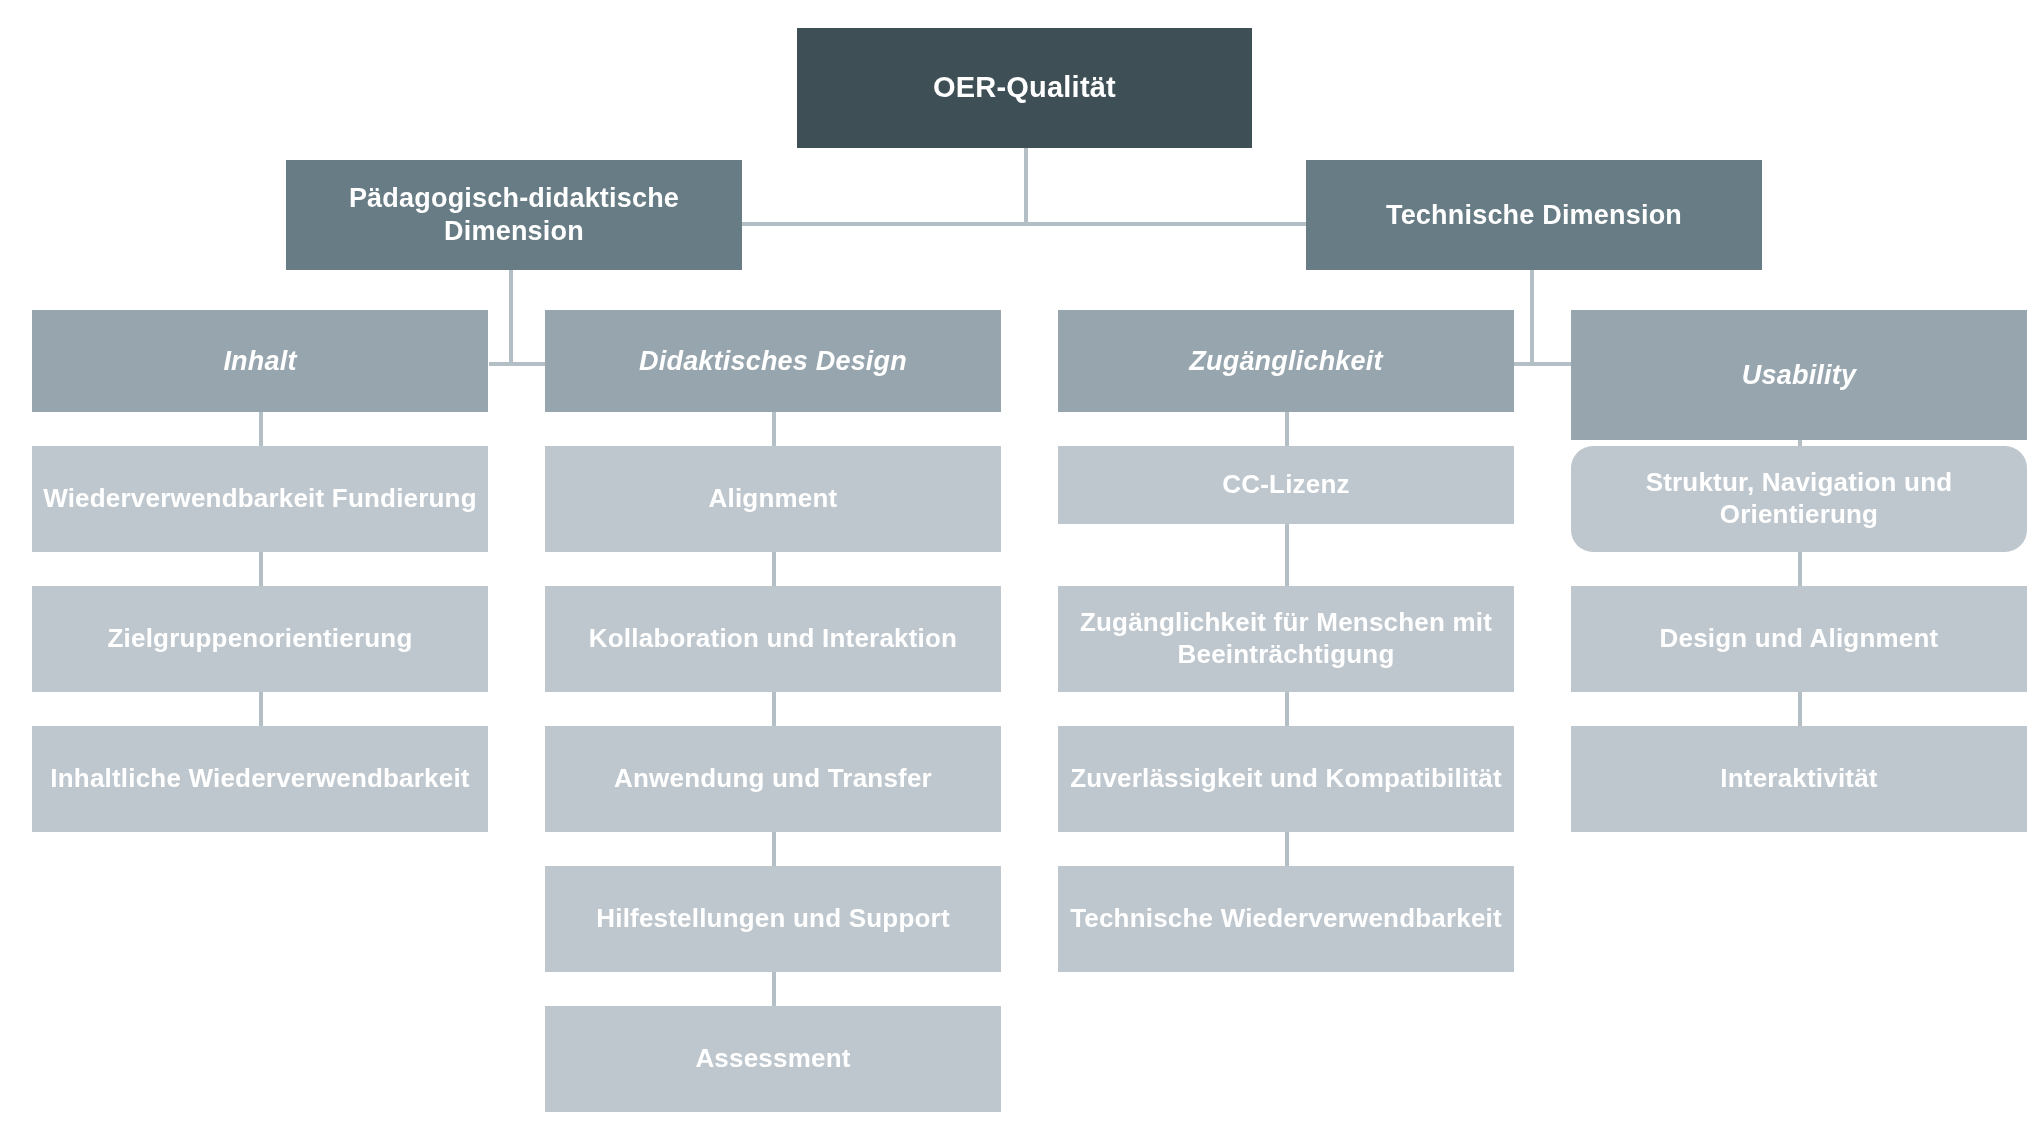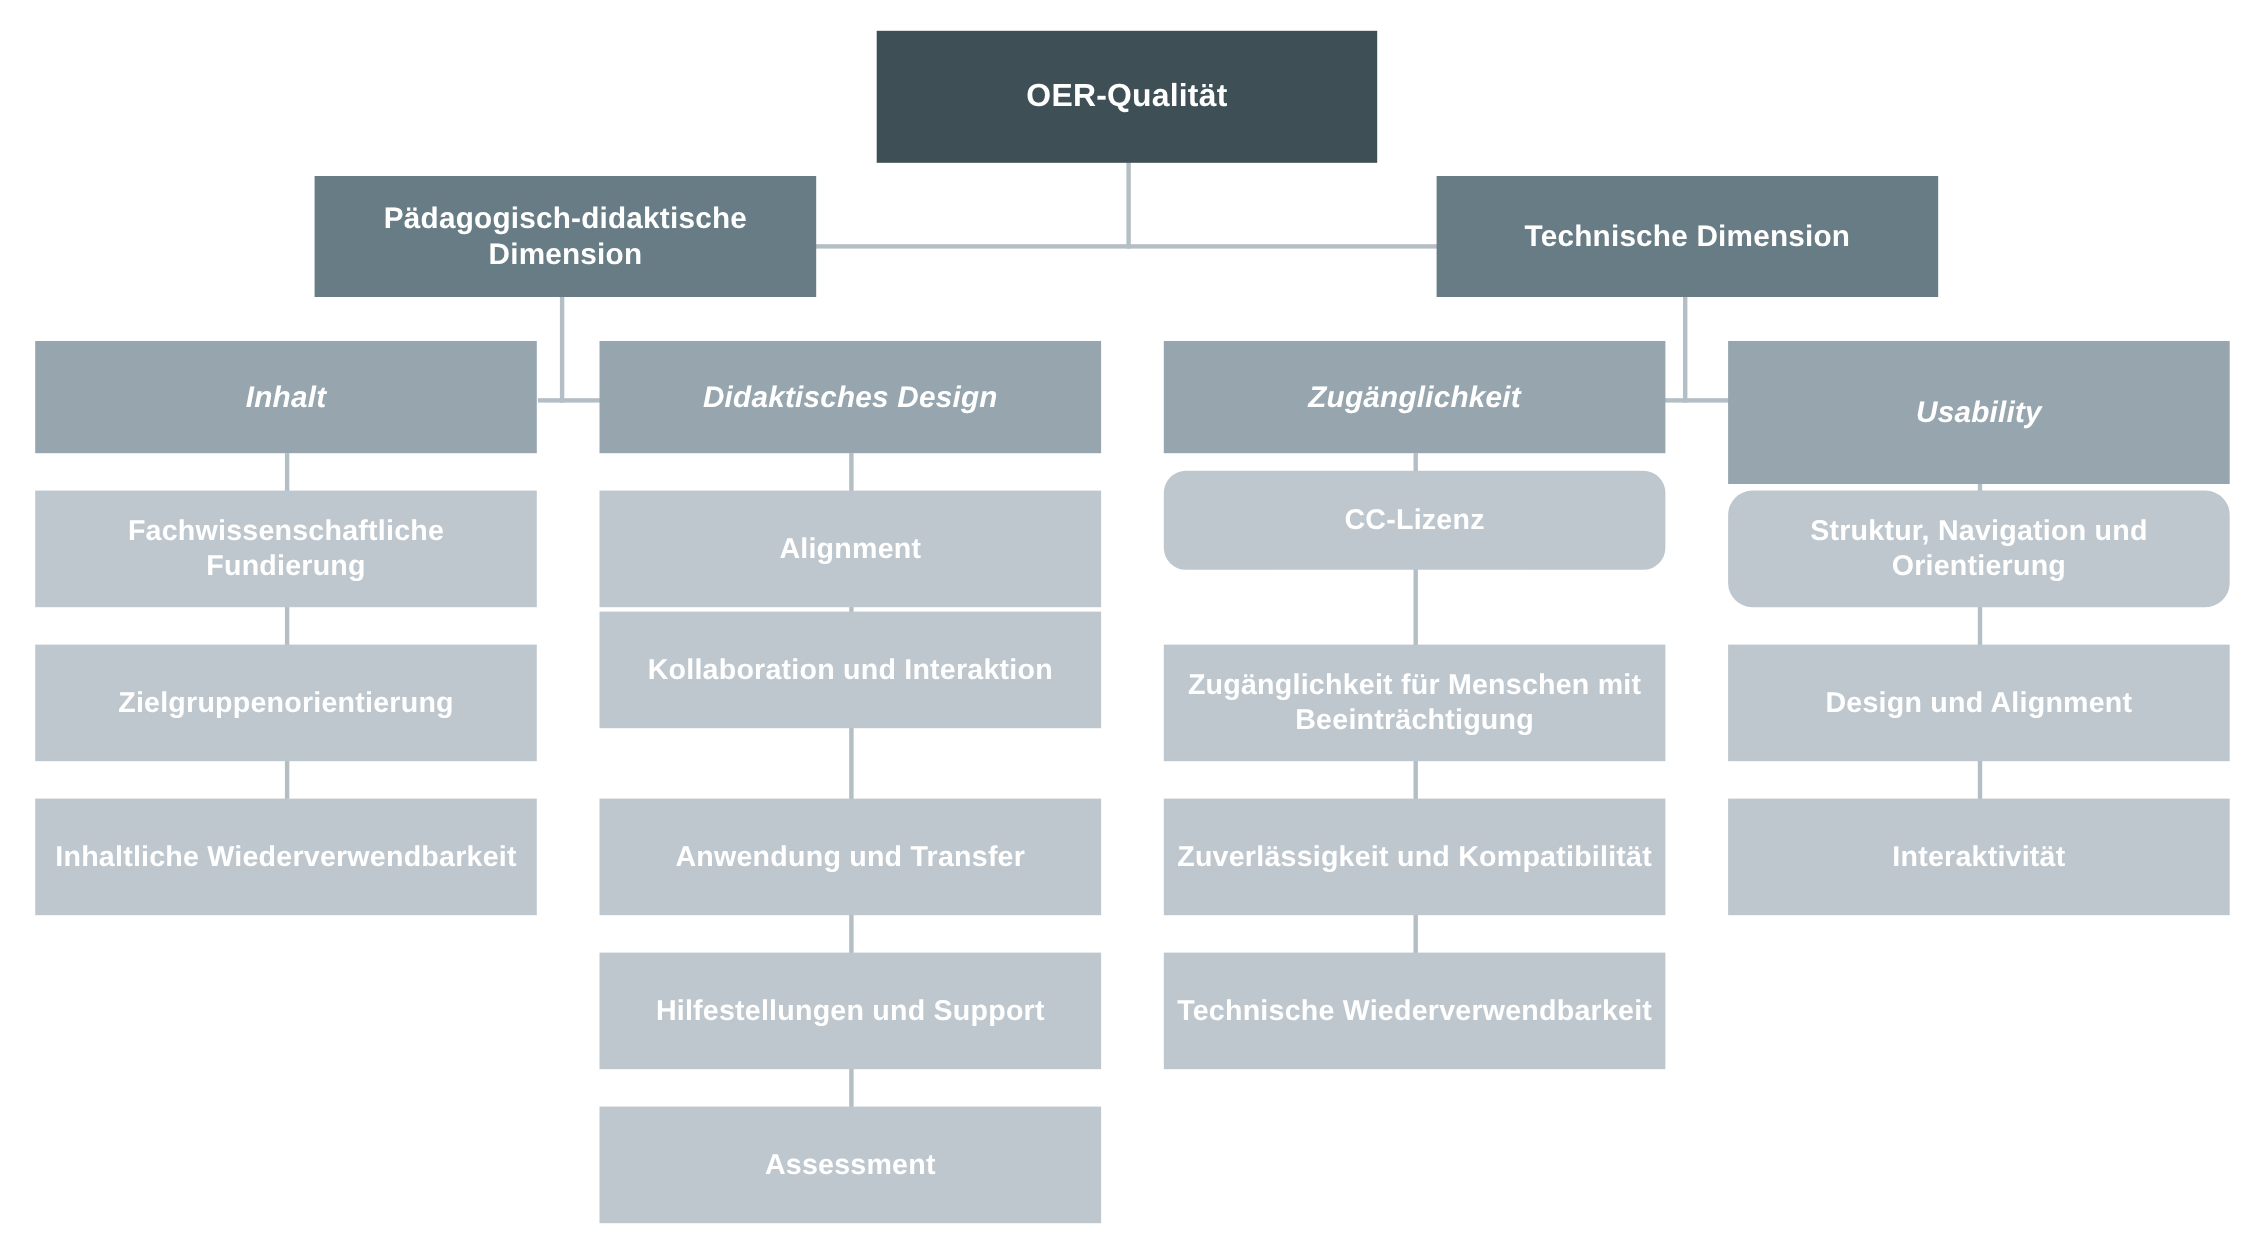--- a/index.html
+++ b/index.html
@@ -94,46 +94,46 @@
     <span>Didaktisches Design</span>
   </div>
   <div class="node lvl2" style="left:1058px; top:310px; width:456px; height:102px;">
     <span>Zugänglichkeit</span>
   </div>
   <div class="node lvl2" style="left:1571px; top:310px; width:456px; height:130px;">
     <span>Usability</span>
   </div>
 
   <div class="node lvl3" style="left:32px; top:446px; width:456px; height:106px;">
-    <span>Fachwissenschaftliche Fundierung</span>
+    <span>Wiederverwendbarkeit Fundierung</span>
   </div>
   <div class="node lvl3" style="left:32px; top:586px; width:456px; height:106px;">
     <span>Zielgruppenorientierung</span>
   </div>
   <div class="node lvl3" style="left:32px; top:726px; width:456px; height:106px;">
     <span>Inhaltliche Wiederverwendbarkeit</span>
   </div>
 
   <div class="node lvl3" style="left:545px; top:446px; width:456px; height:106px;">
     <span>Alignment</span>
   </div>
-  <div class="node lvl3" style="left:545px; top:556px; width:456px; height:106px;">
+  <div class="node lvl3" style="left:545px; top:586px; width:456px; height:106px;">
     <span>Kollaboration und Interaktion</span>
   </div>
   <div class="node lvl3" style="left:545px; top:726px; width:456px; height:106px;">
     <span>Anwendung und Transfer</span>
   </div>
   <div class="node lvl3" style="left:545px; top:866px; width:456px; height:106px;">
     <span>Hilfestellungen und Support</span>
   </div>
   <div class="node lvl3" style="left:545px; top:1006px; width:456px; height:106px;">
     <span>Assessment</span>
   </div>
 
-  <div class="node lvl3" style="left:1058px; top:428px; width:456px; height:90px;border-radius:20px;">
+  <div class="node lvl3" style="left:1058px; top:446px; width:456px; height:78px;">
     <span>CC-Lizenz</span>
   </div>
   <div class="node lvl3" style="left:1058px; top:586px; width:456px; height:106px;">
     <span>Zugänglichkeit für Menschen mit Beeinträchtigung</span>
   </div>
   <div class="node lvl3" style="left:1058px; top:726px; width:456px; height:106px;">
     <span>Zuverlässigkeit und Kompatibilität</span>
   </div>
   <div class="node lvl3" style="left:1058px; top:866px; width:456px; height:106px;">
     <span>Technische Wiederverwendbarkeit</span>

